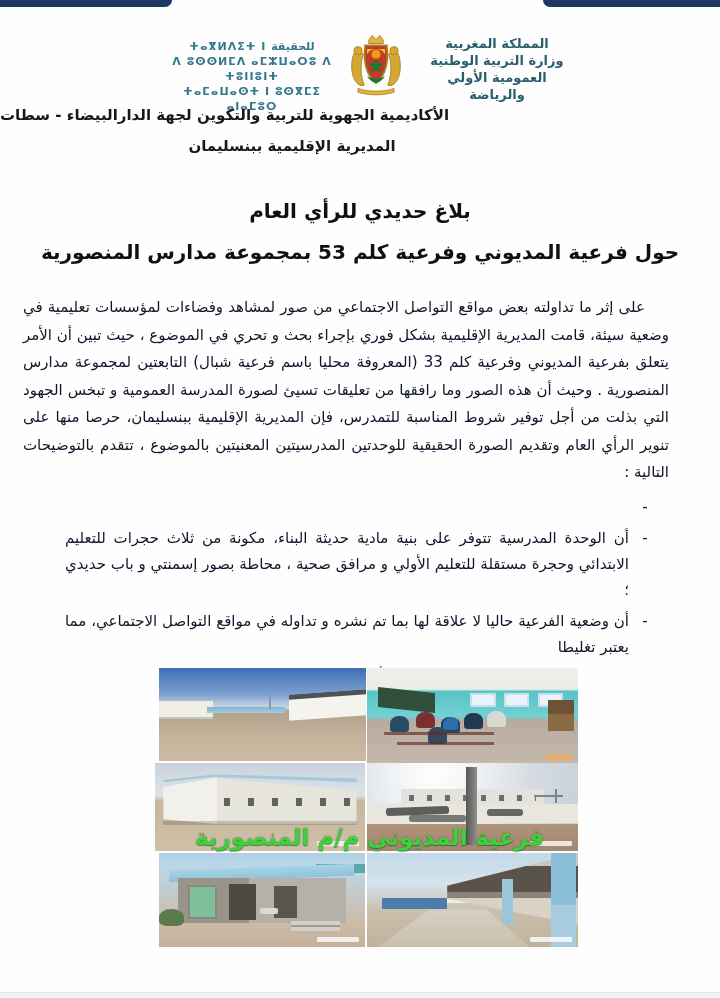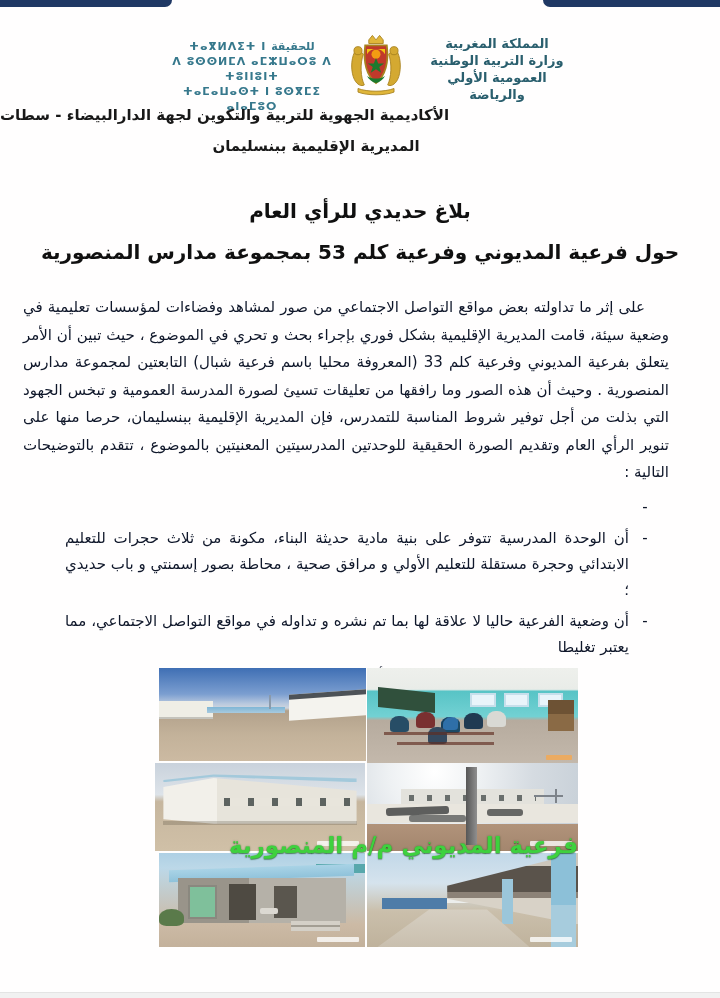--- a/index.html
+++ b/index.html
@@ -13,21 +13,21 @@
 
   
   .tifinagh{position:absolute;left:168px;top:39px;width:168px;text-align:center;
             color:var(--teal-light,#36788c);font-size:11px;font-weight:bold;line-height:15px;letter-spacing:1px;}
   .coa{position:absolute;left:349px;top:31px;width:54px;height:70px;}
   .ministry{position:absolute;left:420px;top:35px;width:154px;text-align:center;
             color:var(--teal-dark,#2a5f6e);font-size:13px;font-weight:bold;line-height:17px;}
   .academy{position:absolute;left:0;top:106px;width:720px;text-align:left;
            font-size:15px;font-weight:bold;color:#181818;direction:rtl;}
   .directorate{position:absolute;left:0;top:137px;width:584px;text-align:center;
-           font-size:15px;font-weight:bold;color:#181818;direction:rtl;padding-left:24px;}
+           font-size:15px;font-weight:bold;color:#181818;direction:rtl;}
 
   
   .title1{position:absolute;left:0;top:199px;width:720px;text-align:center;
           font-size:20px;font-weight:bold;direction:rtl;color:#101010;}
   .title2{position:absolute;left:0;top:240px;width:720px;text-align:center;
           font-size:20px;font-weight:bold;direction:rtl;color:#101010;}
 
   
   .text-column{position:absolute;left:23px;top:294px;width:646px;direction:rtl;
                font-size:15px;color:#0f172a;}
@@ -119,22 +119,22 @@
   .pF .pillar2{right:31%;top:28%;width:5%;height:48%;background:#9bc6da;}
   .pF .bluewall{left:7%;top:48%;width:31%;height:12%;background:#4e7ca8;}
   .pF .horizon{left:38%;top:44%;width:20%;height:9%;background:#eceeec;}
   .pF .path{left:5%;bottom:0;width:72%;height:40%;
       background:linear-gradient(180deg,#d6cfc2,#c9bfae);
       clip-path:polygon(34% 0,72% 0,100% 100%,0 100%);}
 
   .ts{bottom:5px;right:6px;width:42px;height:5px;background:rgba(255,255,255,.78);border-radius:1px;}
   .ts-o{width:26px;background:rgba(240,170,90,.9);}
 
-  .caption{position:absolute;left:40px;top:166px;width:383px;z-index:5;
-      direction:rtl;text-align:right;font-size:23px;font-weight:bold;
+  .caption{position:absolute;left:40px;top:158px;width:383px;z-index:5;
+      direction:rtl;text-align:left;font-size:23px;font-weight:bold;
       color:var(--green,#3ed13e);
       text-shadow:0 1px 1px rgba(20,80,20,.55),0 0 2px rgba(0,60,0,.4);}
 
   .bottom-bar{position:absolute;left:0;top:992px;width:720px;height:6px;
       background:#f1f1f1;border-top:1px solid #e4e4e4;}
 </style>
 </head>
 <body>
 
 <div class="page">

